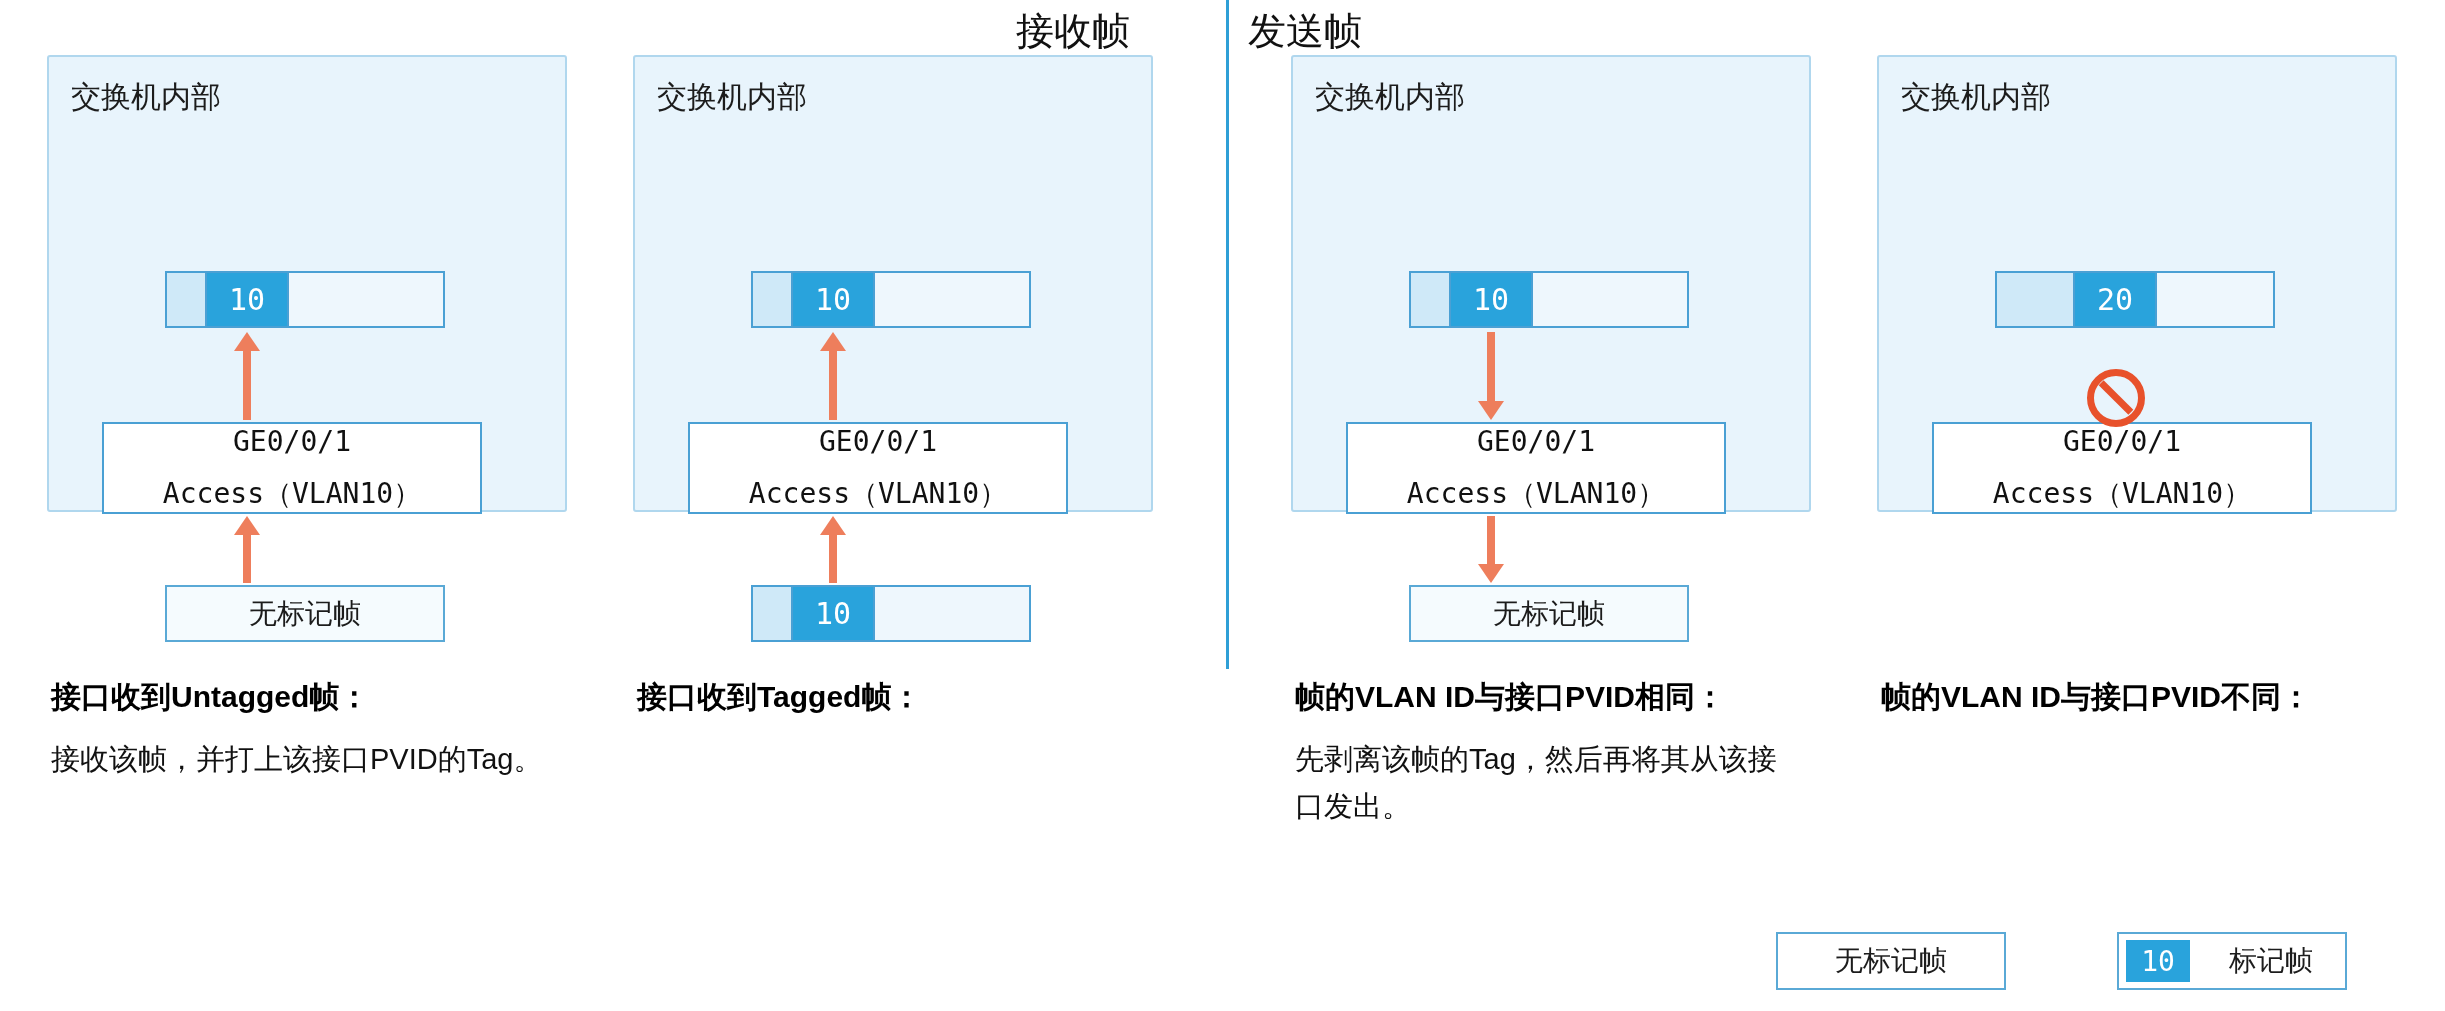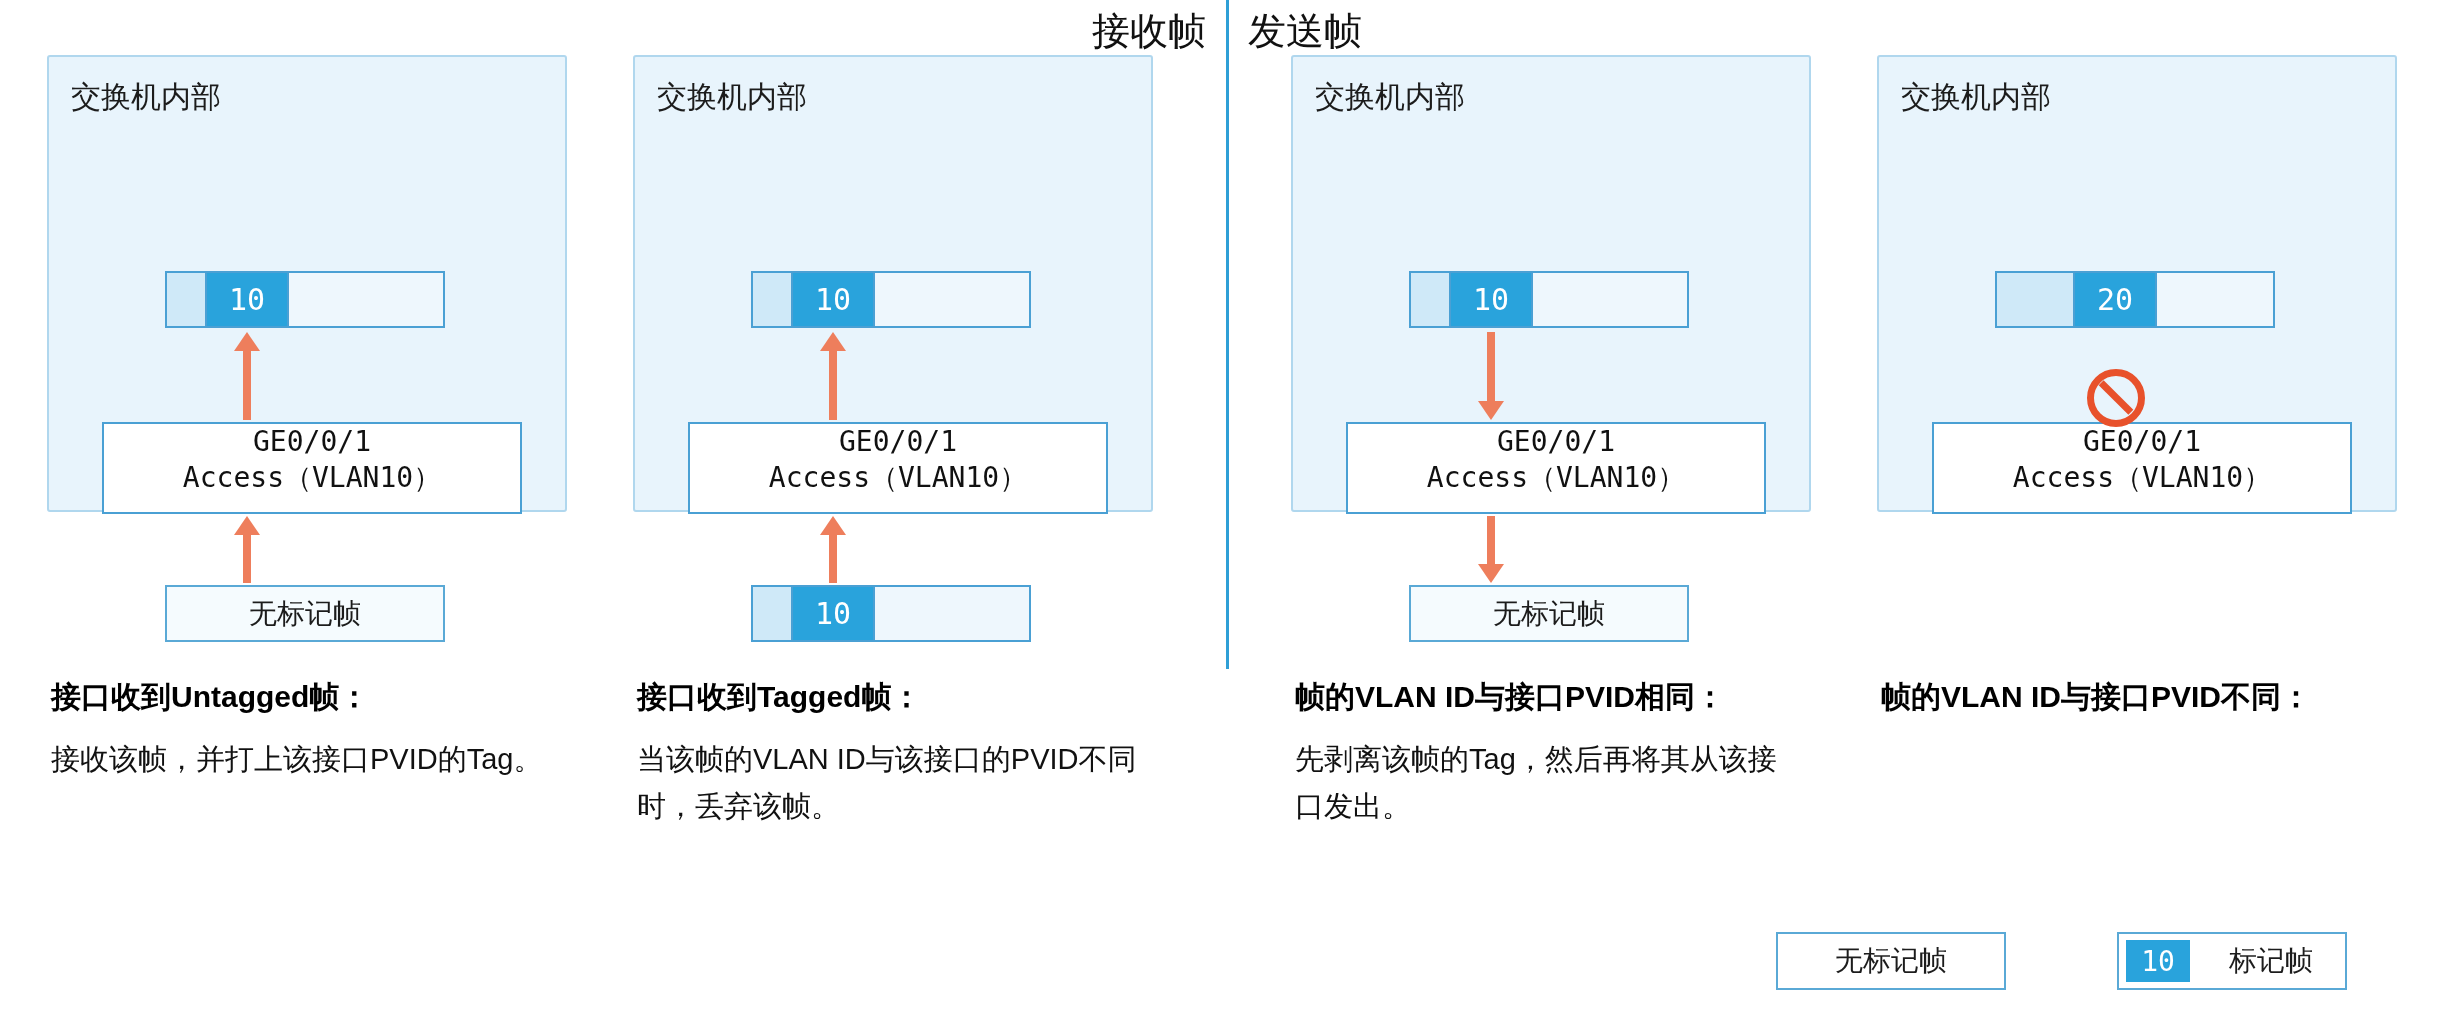--- a/index.html
+++ b/index.html
@@ -4,21 +4,21 @@
 <title>Access Port VLAN Frame Handling</title>
 <style>
   html,body { margin:0; padding:0; background:#ffffff; }
   .canvas {
     position:relative; width:2445px; height:1011px; background:#ffffff;
     font-family:"Liberation Sans", sans-serif; color:#1a1a1a; overflow:hidden;
   }
 
   
   .header-label { position:absolute; top:6px; font-size:38px; color:#111; }
-  .header-receive { left:1016px; width:190px; text-align:right; }
+  .header-receive { left:1016px; width:190px; }
   .header-send { left:1248px; }
   .top-divider { position:absolute; left:1226px; top:0; width:3px; height:669px; background:#2f9fd6; }
 
   
   .panel-group { position:absolute; top:55px; width:520px; }
   .panel-rect {
     position:absolute; left:0; top:0; width:520px; height:457px;
     background:#e8f4fc; border:2px solid #b0d7ee; border-radius:3px; box-sizing:border-box;
   }
   .panel-title { position:absolute; left:24px; top:22px; font-size:30px; color:#1c1c1c; }
@@ -36,23 +36,23 @@
     display:flex; align-items:center; justify-content:center;
     font-size:30px; font-family:"DejaVu Sans Mono", monospace;
     border-right:2px solid #4aa0d4;
   }
   .seg-right { flex:1; background:#eef7fd; }
   .bar-top { left:118px; top:216px; }
   .bar-bottom { left:118px; top:530px; }
 
   
   .port-box {
-    position:absolute; left:55px; top:367px; width:420px; height:92px;
+    position:absolute; left:55px; top:367px; width:380px; height:92px;
     background:#ffffff; border:2px solid #4aa0d4; box-sizing:border-box;
-    display:flex; flex-direction:column; align-items:center; justify-content:flex-start;
+    display:flex; flex-direction:column; align-items:center; justify-content:space-between;
     font-family:"DejaVu Sans Mono", monospace; font-size:28px; color:#111; line-height:1.3;
     z-index:2;
   }
 
   
   .arrow { position:absolute; width:26px; z-index:2; }
   .arrow::before { content:""; position:absolute; left:9px; width:8px; background:#ee7e5c; }
   .arrow.up::before   { top:16px; bottom:0; }
   .arrow.down::before { top:0; bottom:16px; }
   .arrow::after {
@@ -152,21 +152,20 @@
       <div>Access（VLAN10）</div>
     </div>
     <div class="arrow up" style="left:187px;top:461px;height:67px"></div>
     <div class="frame-bar bar-bottom">
       <div class="seg seg-left"></div>
       <div class="seg seg-tag">10</div>
       <div class="seg seg-right"></div>
     </div>
     <div class="caption">
       <div class="caption-heading">接口收到Tagged帧：</div>
-      <p>当该帧的VLAN ID与该接口的PVID不同时，丢弃该帧。</p>
     </div>
   </div>
 
   <div class="panel-group" style="left:1291px">
     <div class="panel-rect"></div>
     <div class="panel-title">交换机内部</div>
     <div class="frame-bar bar-top">
       <div class="seg seg-left"></div>
       <div class="seg seg-tag">10</div>
       <div class="seg seg-right"></div>

